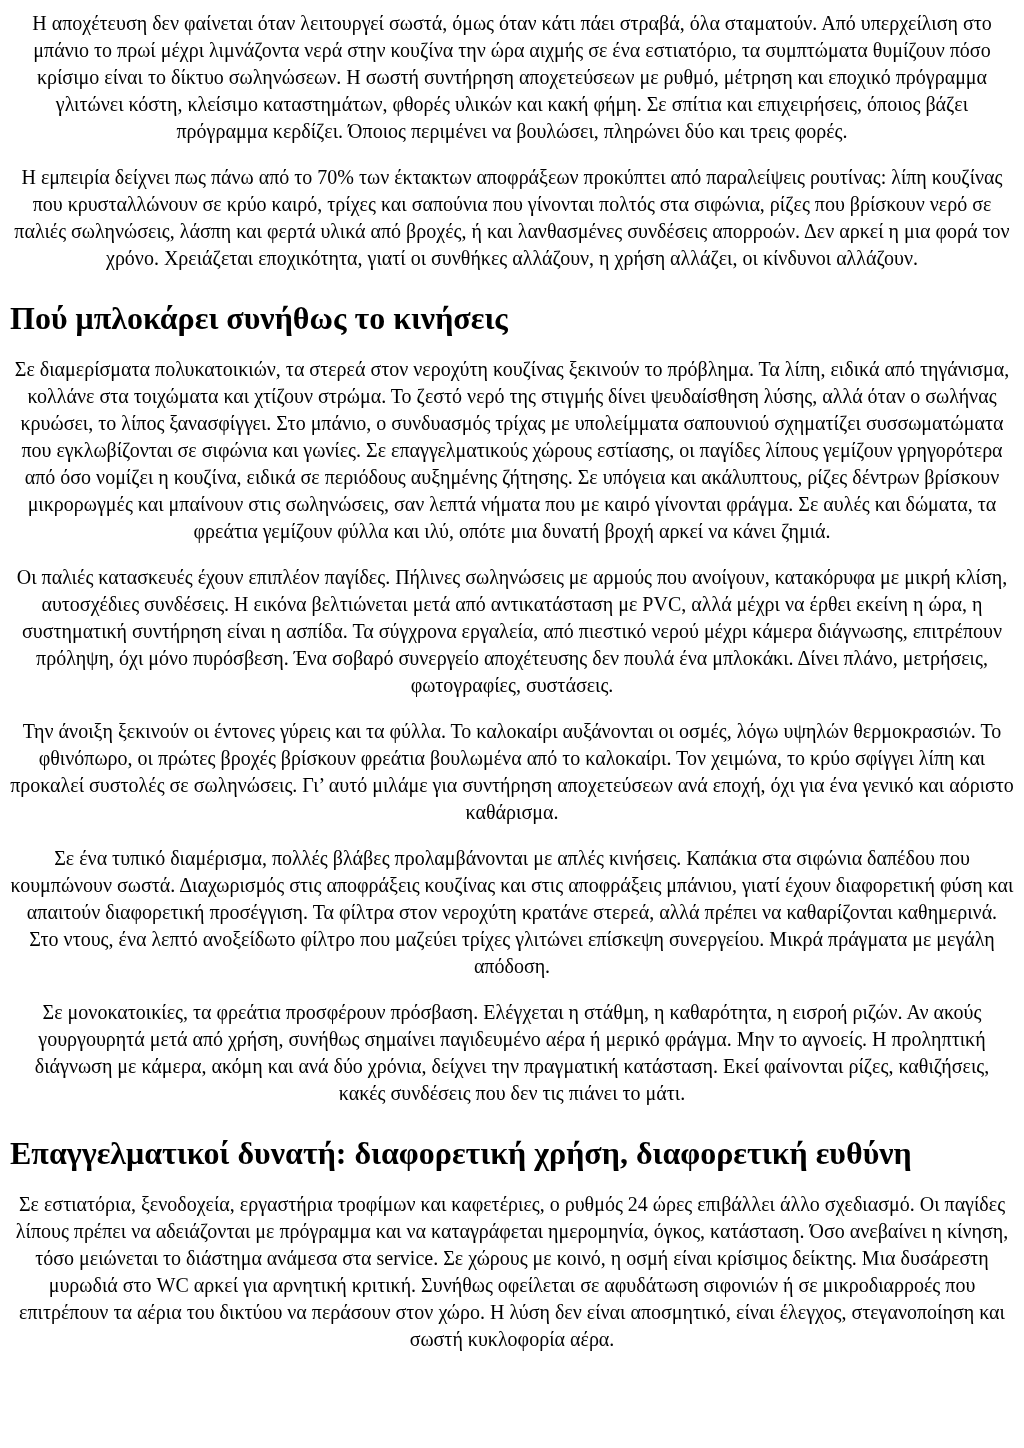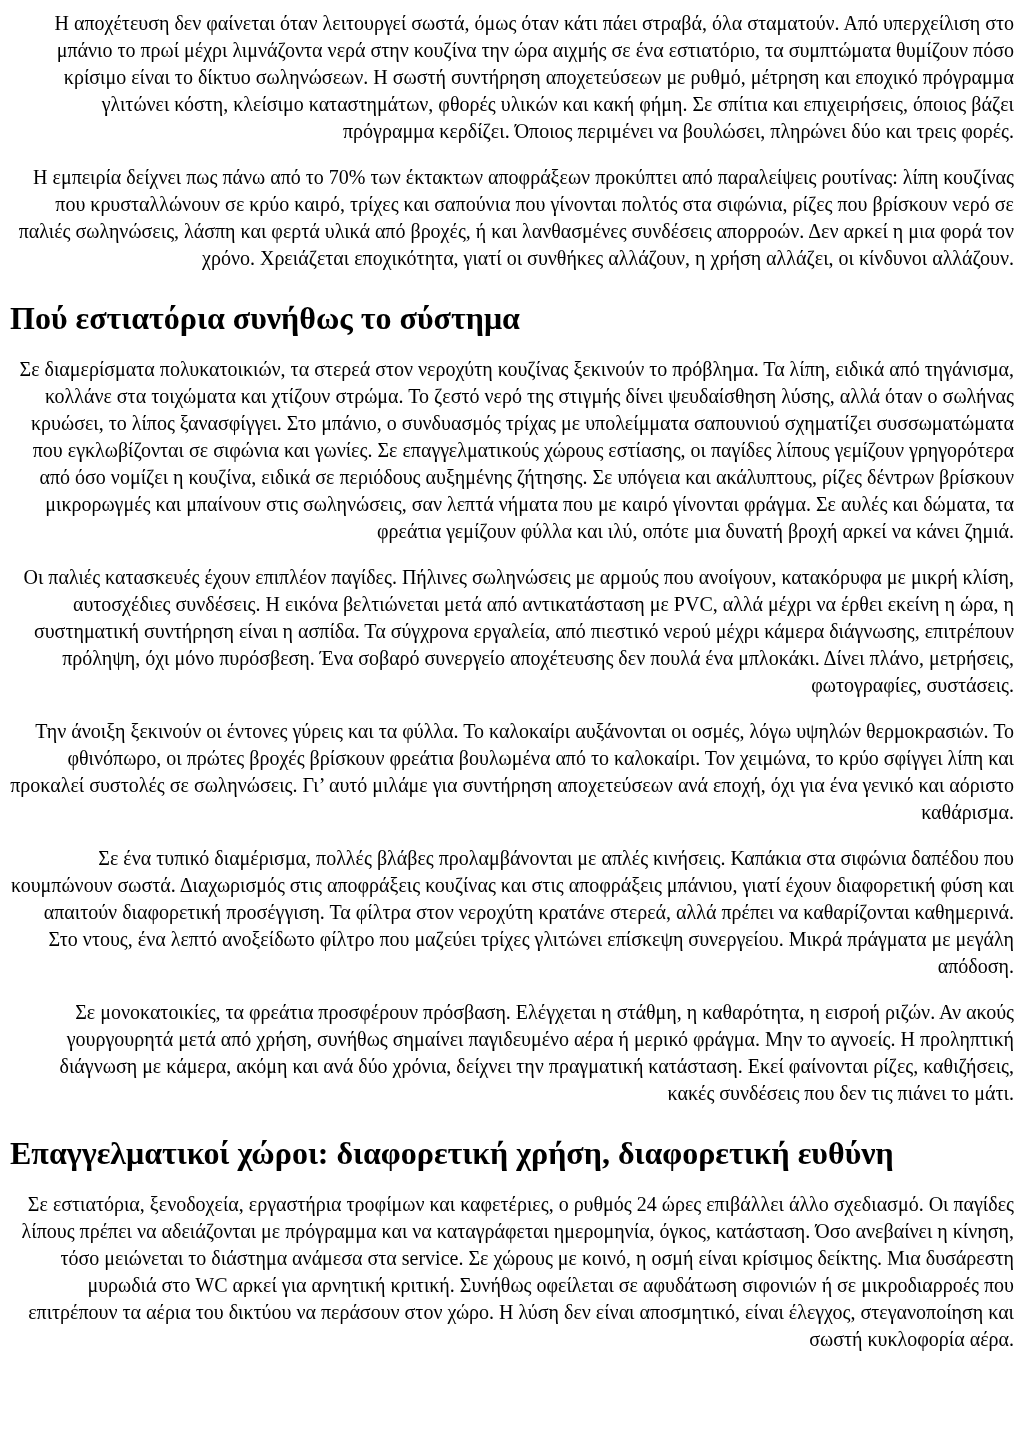--- a/index.html
+++ b/index.html
@@ -8,39 +8,39 @@
   }
   body {
     margin: 8px 10px;
     width: 1004px;
     font-family: "Liberation Serif", "DejaVu Serif", serif;
   }
   article p {
     font-size: 20px;
     line-height: 27px;
     margin: 19px 0;
-    text-align: right;
+    text-align: center;
   }
   article p:first-child {
     margin-top: 2px;
   }
   article h1 {
     font-size: 32px;
     line-height: 1.12;
     font-weight: bold;
     margin: 29px 0 19px 0;
   }
 </style>
 </head>
 <body>
 
 <article>
   <p>Η αποχέτευση δεν φαίνεται όταν λειτουργεί σωστά, όμως όταν κάτι πάει στραβά, όλα σταματούν. Από υπερχείλιση στο μπάνιο το πρωί μέχρι λιμνάζοντα νερά στην κουζίνα την ώρα αιχμής σε ένα εστιατόριο, τα συμπτώματα θυμίζουν πόσο κρίσιμο είναι το δίκτυο σωληνώσεων. Η σωστή συντήρηση αποχετεύσεων με ρυθμό, μέτρηση και εποχικό πρόγραμμα γλιτώνει κόστη, κλείσιμο καταστημάτων, φθορές υλικών και κακή φήμη. Σε σπίτια και επιχειρήσεις, όποιος βάζει πρόγραμμα κερδίζει. Όποιος περιμένει να βουλώσει, πληρώνει δύο και τρεις φορές.</p>
   <p>Η εμπειρία δείχνει πως πάνω από το 70% των έκτακτων αποφράξεων προκύπτει από παραλείψεις ρουτίνας: λίπη κουζίνας που κρυσταλλώνουν σε κρύο καιρό, τρίχες και σαπούνια που γίνονται πολτός στα σιφώνια, ρίζες που βρίσκουν νερό σε παλιές σωληνώσεις, λάσπη και φερτά υλικά από βροχές, ή και λανθασμένες συνδέσεις απορροών. Δεν αρκεί η μια φορά τον χρόνο. Χρειάζεται εποχικότητα, γιατί οι συνθήκες αλλάζουν, η χρήση αλλάζει, οι κίνδυνοι αλλάζουν.</p>
-  <h1>Πού εστιατόρια συνήθως το σύστημα</h1>
+  <h1>Πού μπλοκάρει συνήθως το κινήσεις</h1>
   <p>Σε διαμερίσματα πολυκατοικιών, τα στερεά στον νεροχύτη κουζίνας ξεκινούν το πρόβλημα. Τα λίπη, ειδικά από τηγάνισμα, κολλάνε στα τοιχώματα και χτίζουν στρώμα. Το ζεστό νερό της στιγμής δίνει ψευδαίσθηση λύσης, αλλά όταν ο σωλήνας κρυώσει, το λίπος ξανασφίγγει. Στο μπάνιο, ο συνδυασμός τρίχας με υπολείμματα σαπουνιού σχηματίζει συσσωματώματα που εγκλωβίζονται σε σιφώνια και γωνίες. Σε επαγγελματικούς χώρους εστίασης, οι παγίδες λίπους γεμίζουν γρηγορότερα από όσο νομίζει η κουζίνα, ειδικά σε περιόδους αυξημένης ζήτησης. Σε υπόγεια και ακάλυπτους, ρίζες δέντρων βρίσκουν μικρορωγμές και μπαίνουν στις σωληνώσεις, σαν λεπτά νήματα που με καιρό γίνονται φράγμα. Σε αυλές και δώματα, τα φρεάτια γεμίζουν φύλλα και ιλύ, οπότε μια δυνατή βροχή αρκεί να κάνει ζημιά.</p>
   <p>Οι παλιές κατασκευές έχουν επιπλέον παγίδες. Πήλινες σωληνώσεις με αρμούς που ανοίγουν, κατακόρυφα με μικρή κλίση, αυτοσχέδιες συνδέσεις. Η εικόνα βελτιώνεται μετά από αντικατάσταση με PVC, αλλά μέχρι να έρθει εκείνη η ώρα, η συστηματική συντήρηση είναι η ασπίδα. Τα σύγχρονα εργαλεία, από πιεστικό νερού μέχρι κάμερα διάγνωσης, επιτρέπουν πρόληψη, όχι μόνο πυρόσβεση. Ένα σοβαρό συνεργείο αποχέτευσης δεν πουλά ένα μπλοκάκι. Δίνει πλάνο, μετρήσεις, φωτογραφίες, συστάσεις.</p>
   <p>Την άνοιξη ξεκινούν οι έντονες γύρεις και τα φύλλα. Το καλοκαίρι αυξάνονται οι οσμές, λόγω υψηλών θερμοκρασιών. Το φθινόπωρο, οι πρώτες βροχές βρίσκουν φρεάτια βουλωμένα από το καλοκαίρι. Τον χειμώνα, το κρύο σφίγγει λίπη και προκαλεί συστολές σε σωληνώσεις. Γι’ αυτό μιλάμε για συντήρηση αποχετεύσεων ανά εποχή, όχι για ένα γενικό και αόριστο καθάρισμα.</p>
   <p>Σε ένα τυπικό διαμέρισμα, πολλές βλάβες προλαμβάνονται με απλές κινήσεις. Καπάκια στα σιφώνια δαπέδου που κουμπώνουν σωστά. Διαχωρισμός στις αποφράξεις κουζίνας και στις αποφράξεις μπάνιου, γιατί έχουν διαφορετική φύση και απαιτούν διαφορετική προσέγγιση. Τα φίλτρα στον νεροχύτη κρατάνε στερεά, αλλά πρέπει να καθαρίζονται καθημερινά. Στο ντους, ένα λεπτό ανοξείδωτο φίλτρο που μαζεύει τρίχες γλιτώνει επίσκεψη συνεργείου. Μικρά πράγματα με μεγάλη απόδοση.</p>
   <p>Σε μονοκατοικίες, τα φρεάτια προσφέρουν πρόσβαση. Ελέγχεται η στάθμη, η καθαρότητα, η εισροή ριζών. Αν ακούς γουργουρητά μετά από χρήση, συνήθως σημαίνει παγιδευμένο αέρα ή μερικό φράγμα. Μην το αγνοείς. Η προληπτική διάγνωση με κάμερα, ακόμη και ανά δύο χρόνια, δείχνει την πραγματική κατάσταση. Εκεί φαίνονται ρίζες, καθιζήσεις, κακές συνδέσεις που δεν τις πιάνει το μάτι.</p>
-  <h1>Επαγγελματικοί χώροι: διαφορετική χρήση, διαφορετική ευθύνη</h1>
+  <h1>Επαγγελματικοί δυνατή: διαφορετική χρήση, διαφορετική ευθύνη</h1>
   <p>Σε εστιατόρια, ξενοδοχεία, εργαστήρια τροφίμων και καφετέριες, ο ρυθμός 24 ώρες επιβάλλει άλλο σχεδιασμό. Οι παγίδες λίπους πρέπει να αδειάζονται με πρόγραμμα και να καταγράφεται ημερομηνία, όγκος, κατάσταση. Όσο ανεβαίνει η κίνηση, τόσο μειώνεται το διάστημα ανάμεσα στα service. Σε χώρους με κοινό, η οσμή είναι κρίσιμος δείκτης. Μια δυσάρεστη μυρωδιά στο WC αρκεί για αρνητική κριτική. Συνήθως οφείλεται σε αφυδάτωση σιφονιών ή σε μικροδιαρροές που επιτρέπουν τα αέρια του δικτύου να περάσουν στον χώρο. Η λύση δεν είναι αποσμητικό, είναι έλεγχος, στεγανοποίηση και σωστή κυκλοφορία αέρα.</p>
 </article>
 
 </body></html>

